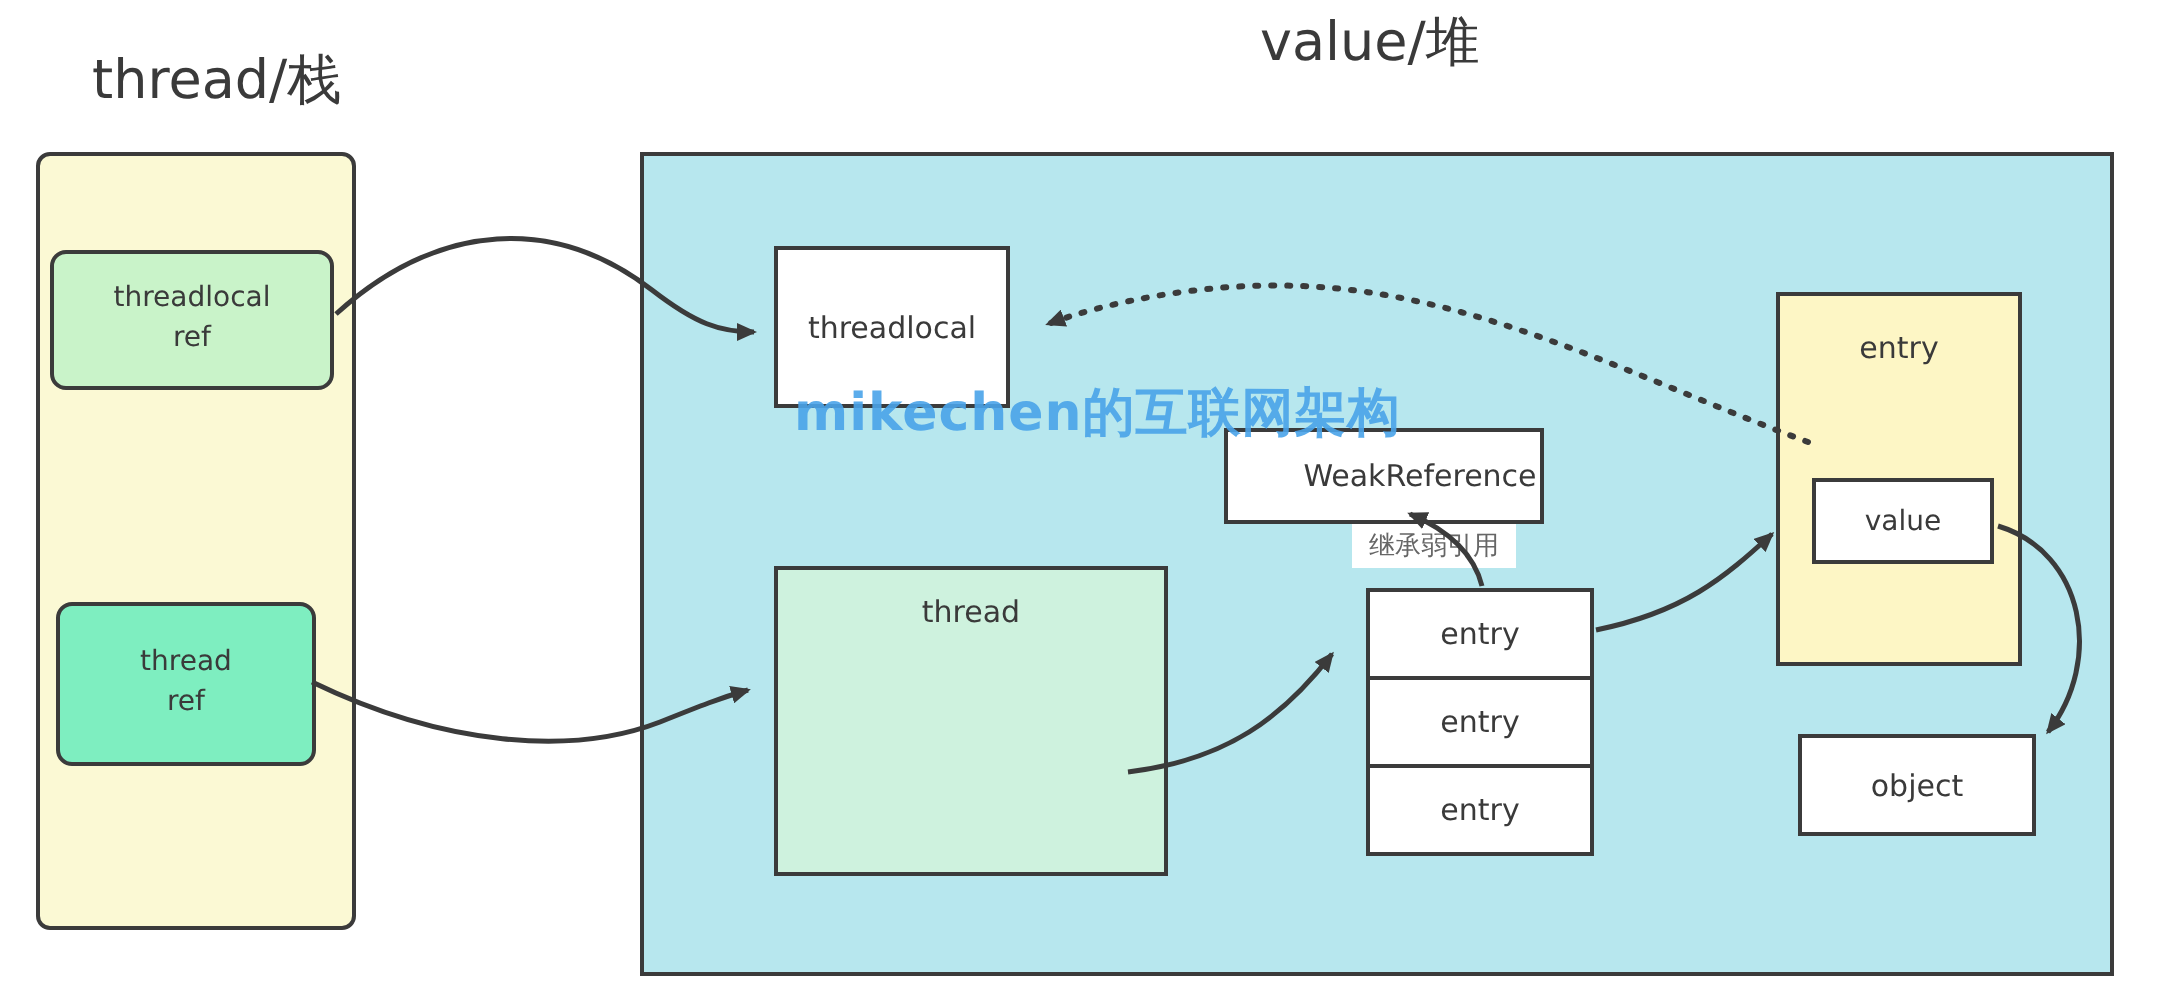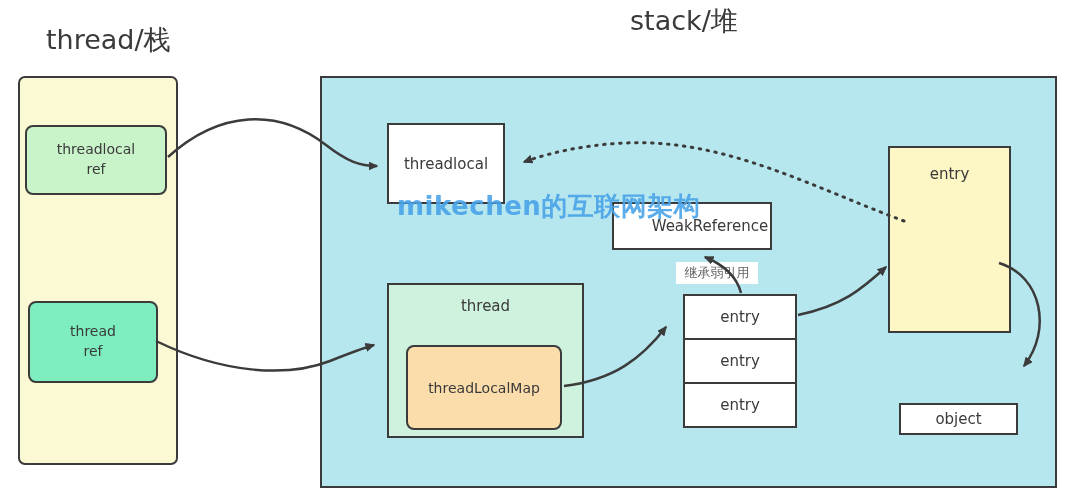--- a/index.html
+++ b/index.html
@@ -18,78 +18,78 @@
         text-align:center;font-size:15px;color:var(--text);}
   .pre{white-space:pre-line;line-height:1.4;font-size:14px;}
   .rounded{border-radius:8px;}
   
   .stack-box{left:18px;top:76px;width:160px;height:389px;background:var(--stack-fill);border-radius:7px;}
   .tl-ref{left:25px;top:125px;width:142px;height:70px;background:var(--threadlocal-ref-fill);}
   .t-ref{left:28px;top:301px;width:130px;height:82px;background:var(--thread-ref-fill);}
   
   .heap-box{left:320px;top:76px;width:737px;height:412px;background:var(--heap-fill);}
   .tl-node{left:387px;top:123px;width:118px;height:81px;background:var(--box-fill);}
-  .weakref{left:612px;top:202px;width:160px;height:48px;background:var(--box-fill);padding-left:36px;}
+  .weakref{left:612px;top:214px;width:160px;height:48px;background:var(--box-fill);padding-left:36px;}
   .weak-note{left:676px;top:262px;width:82px;height:22px;background:var(--box-fill);
              display:flex;align-items:center;justify-content:center;font-size:13px;color:var(--note-text);}
   .thread-box{left:387px;top:283px;width:197px;height:155px;background:var(--thread-fill);
               border:2px solid var(--border);}
   .thread-label{left:387px;top:297px;width:197px;text-align:center;font-size:15px;}
   .map-node{left:406px;top:345px;width:156px;height:85px;background:var(--map-fill);font-size:14px;}
   .entry-col{left:683px;top:294px;width:114px;display:flex;flex-direction:column;}
   .entry-cell{height:46px;margin-top:-2px;background:var(--box-fill);border:2px solid var(--border);
               display:flex;align-items:center;justify-content:center;font-size:15px;box-sizing:border-box;}
   .entry-cell:first-child{margin-top:0;}
   .entry-detail{left:888px;top:146px;width:123px;height:187px;background:var(--entry-detail-fill);
                 border:2px solid var(--border);}
   .entry-detail-label{left:888px;top:165px;width:123px;text-align:center;font-size:15px;}
   .key-cell{left:906px;top:200px;width:91px;height:41px;background:var(--box-fill);font-size:14px;}
   .value-cell{left:906px;top:239px;width:91px;height:43px;background:var(--box-fill);font-size:14px;}
-  .object-node{left:899px;top:367px;width:119px;height:32px;background:var(--box-fill);margin-top:36px;}
+  .object-node{left:899px;top:367px;width:119px;height:51px;background:var(--box-fill);}
   
   .arrows{left:0;top:0;width:1080px;height:503px;pointer-events:none;z-index:5;}
   .watermark{left:397px;top:189px;font-size:26px;font-weight:bold;color:var(--watermark);
              opacity:.9;z-index:6;white-space:nowrap;letter-spacing:.5px;}
   .t-stack{left:46px;top:22px;}
   .t-heap{left:630px;top:3px;}
 </style>
 </head>
 <body>
 
 <div class="canvas">
 
   <div class="abs title t-stack">thread/栈</div>
-  <div class="abs title t-heap">stack/堆</div>
+  <div class="abs title t-heap">value/堆</div>
 
   <div class="abs region stack-box"></div>
   <div class="abs node rounded pre tl-ref">threadlocal
 ref</div>
   <div class="abs node rounded pre t-ref">thread
 ref</div>
 
   <div class="abs region heap-box"></div>
 
   <div class="abs node tl-node">threadlocal</div>
 
   <div class="abs node weakref">WeakReference</div>
 
   <div class="abs weak-note">继承弱引用</div>
 
   <div class="abs thread-box"></div>
   <div class="abs thread-label">thread</div>
-  <div class="abs node rounded map-node">threadLocalMap</div>
 
   <div class="abs entry-col">
     <div class="entry-cell">entry</div>
     <div class="entry-cell">entry</div>
     <div class="entry-cell">entry</div>
   </div>
 
   <div class="abs entry-detail"></div>
   <div class="abs entry-detail-label">entry</div>
+  <div class="abs node value-cell">value</div>
 
   <div class="abs node object-node">object</div>
 
   <svg class="abs arrows" viewBox="0 0 1080 503" xmlns="http://www.w3.org/2000/svg">
     <defs>
       <marker id="ah" markerWidth="10" markerHeight="9" refX="8.5" refY="4.5" orient="auto" markerUnits="userSpaceOnUse">
         <path d="M0,0 L10,4.5 L0,9 Z" fill="#3b3b3b"></path>
       </marker>
     </defs>
     <g fill="none" stroke="#3b3b3b" stroke-width="2.5">

